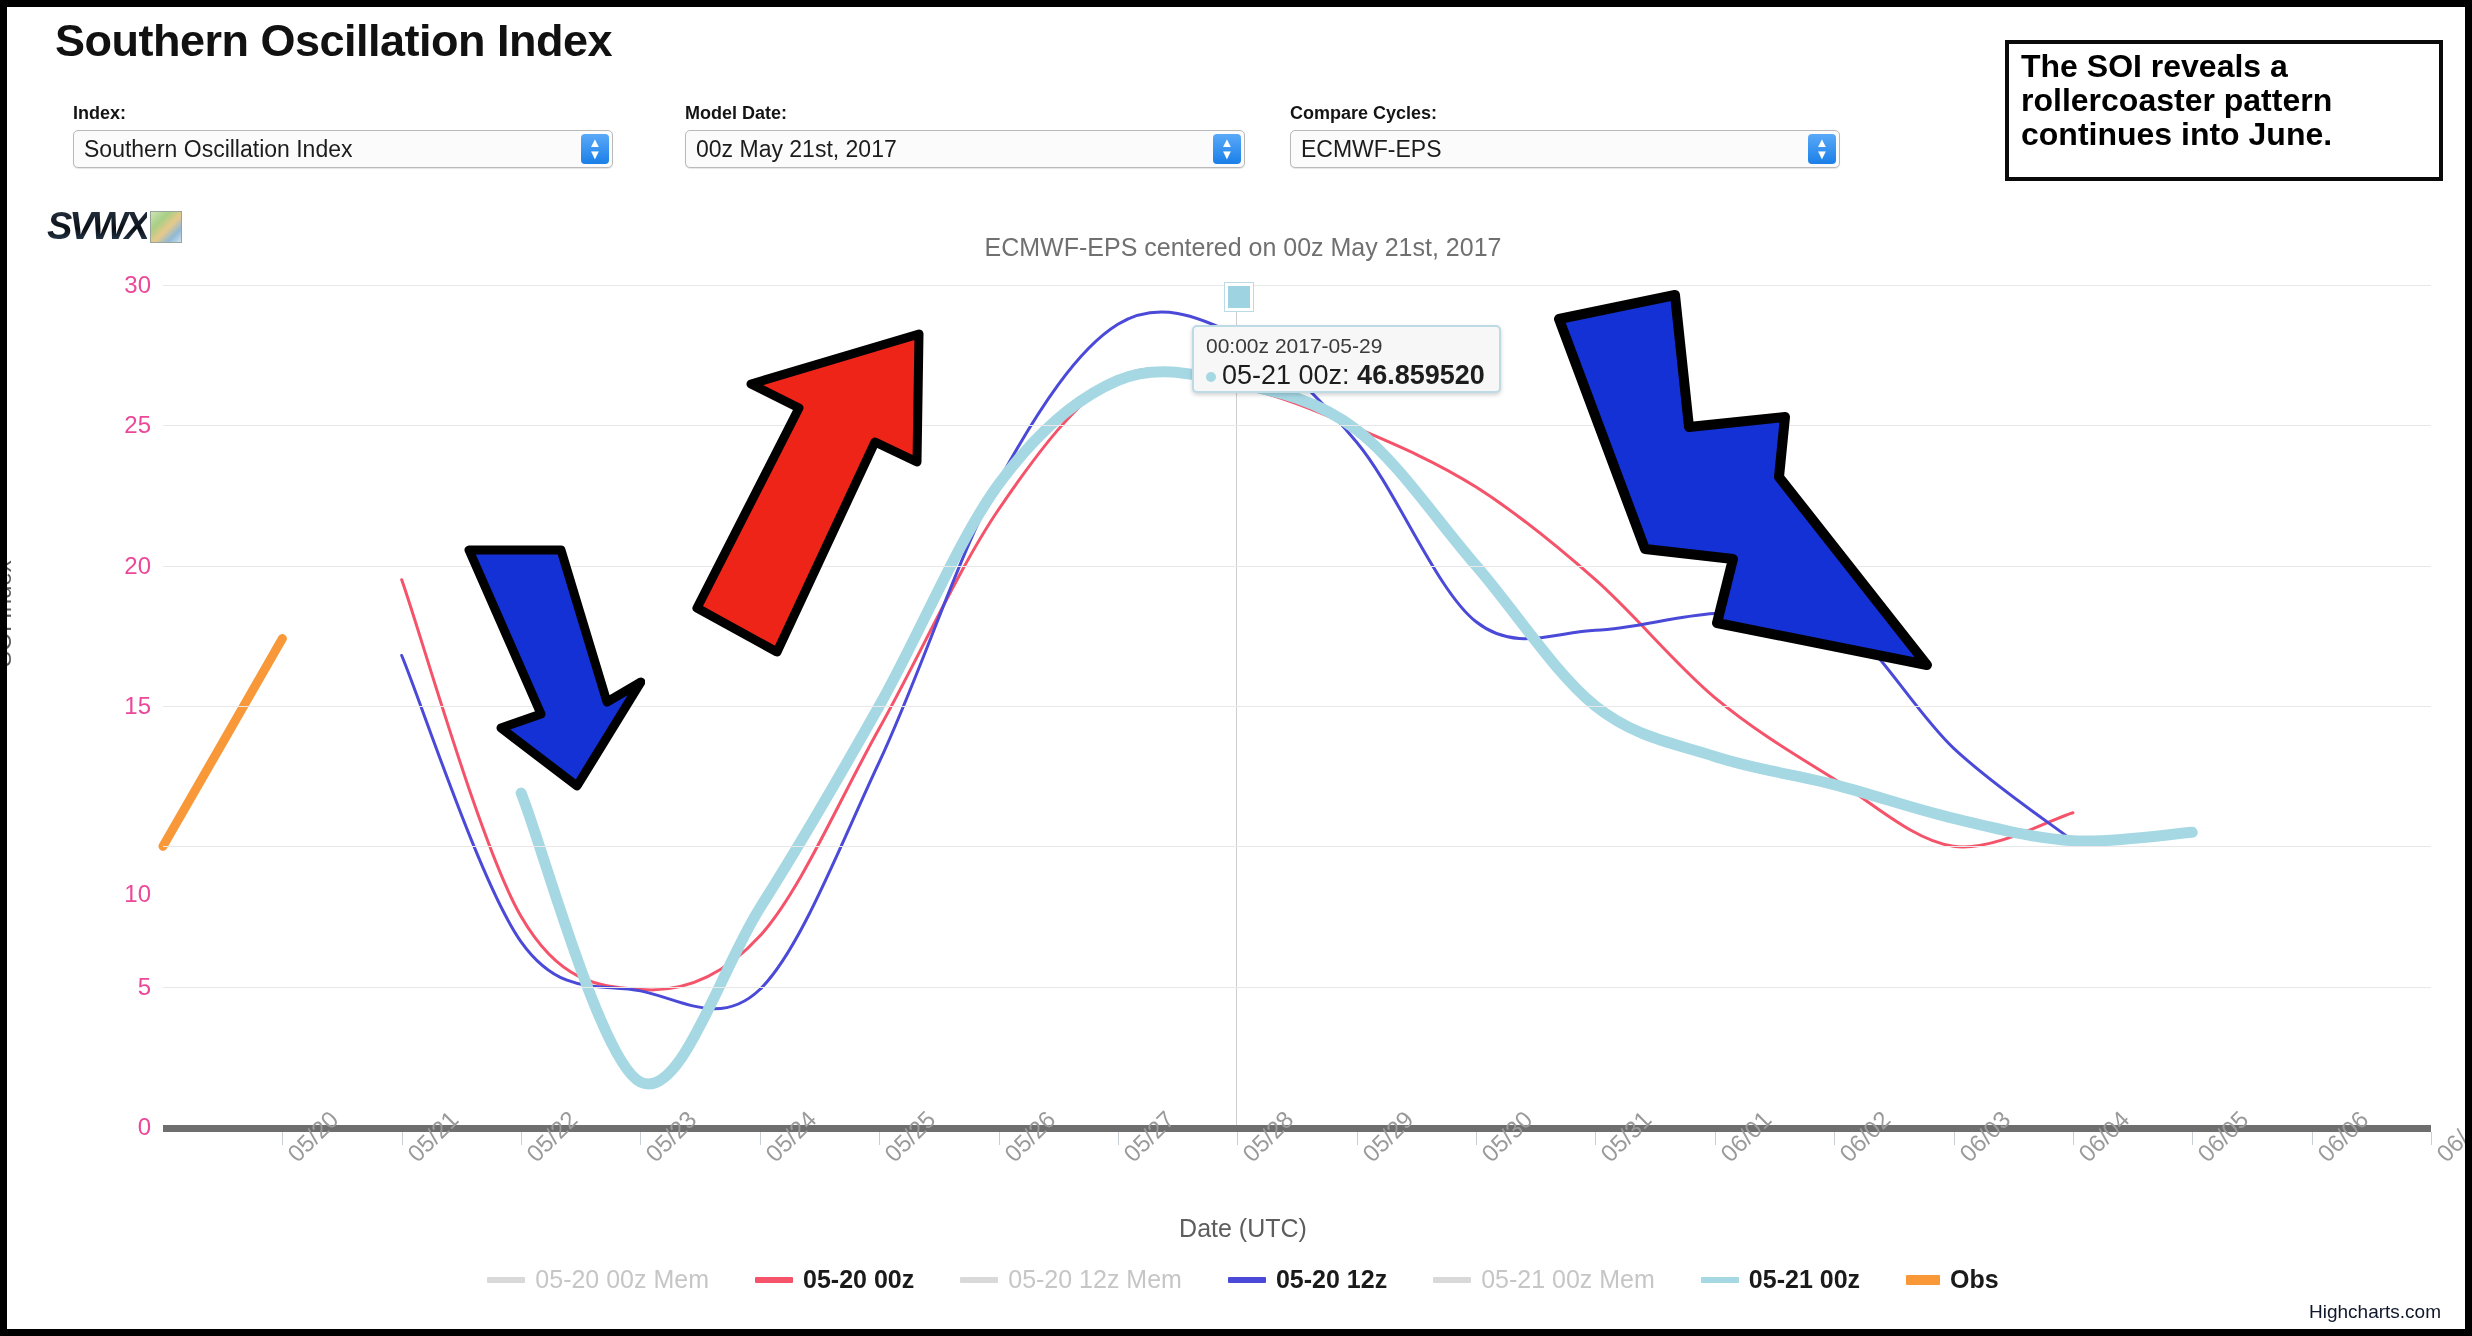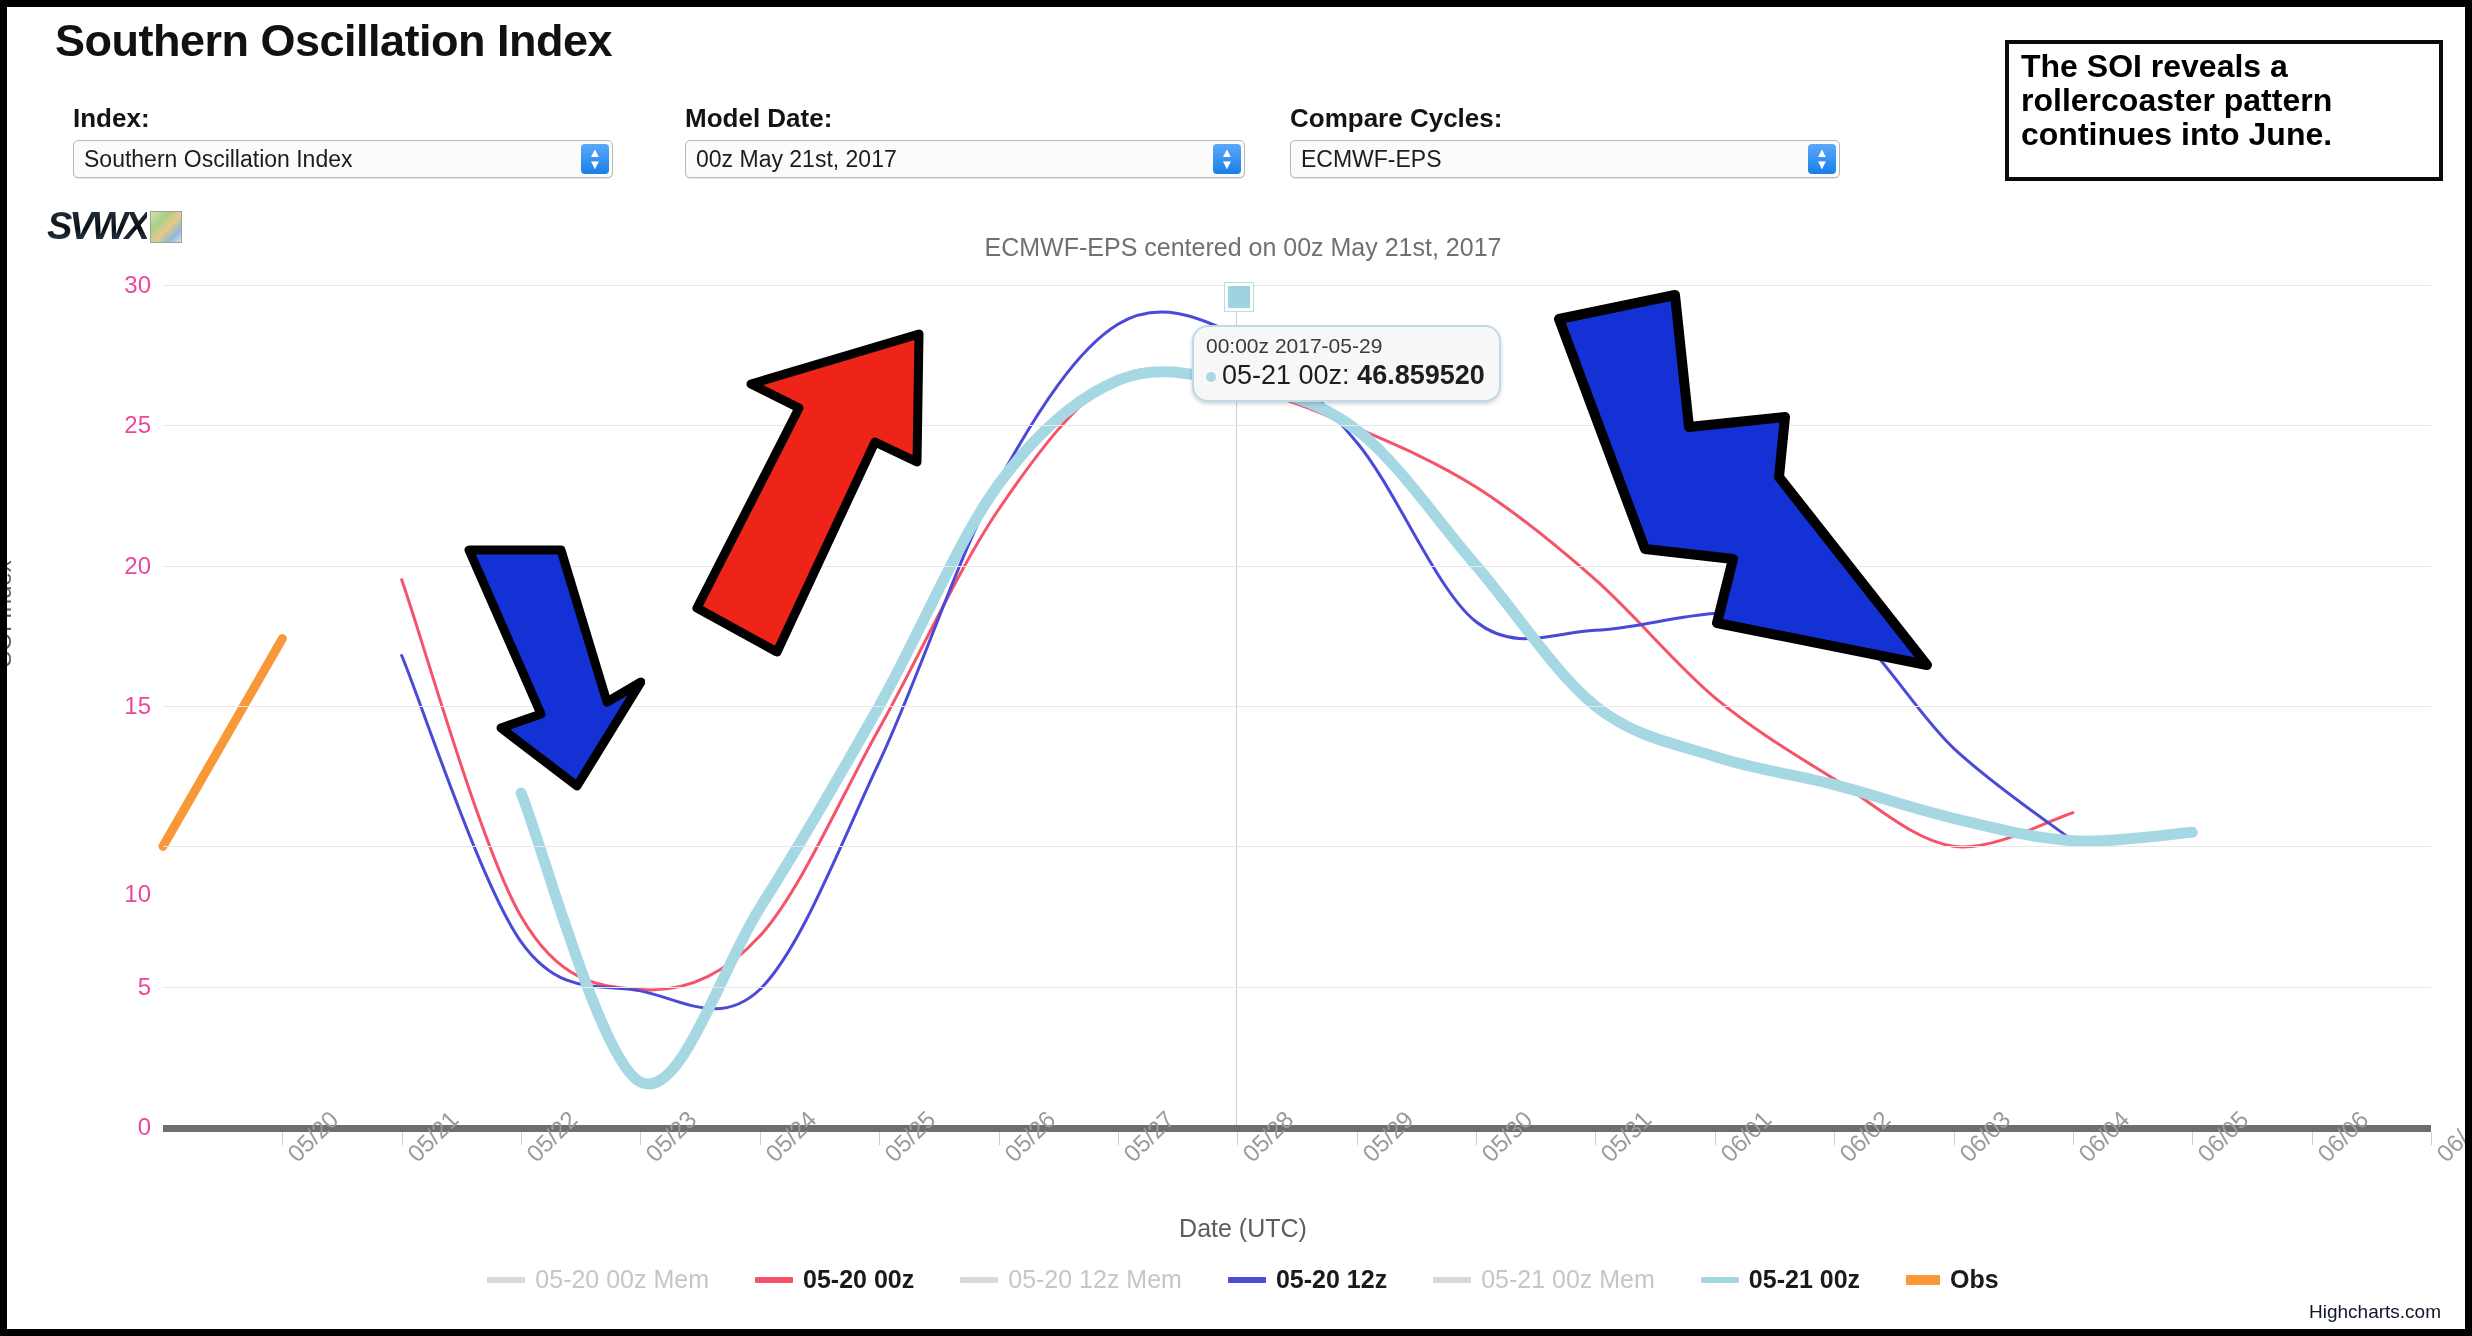--- a/index.html
+++ b/index.html
@@ -35,21 +35,21 @@
     left: 0;
     top: 96px;
     width: 100%;
     height: 80px;
   }
   .control-group {
     position: absolute;
     top: 0;
   }
   .control-label {
-    font-size: 26px;
+    font-size: 18px;
     font-weight: bold;
     color: #141414;
     margin-bottom: 6px;
     display: block;
     white-space: nowrap;
   }
   .select-shell {
     position: relative;
     height: 38px;
     background: #fbfbfb;
@@ -238,22 +238,22 @@
     background: #cfcfcf;
   }
 
   
   .tooltip {
     position: absolute;
     left: 1185px;
     top: 318px;
     background: #f7f7f7;
     border: 2px solid #bcdbe4;
-    border-radius: 16px;
-    padding: 7px 14px 9px 12px;
+    border-radius: 5px;
+    padding: 7px 14px 0 12px;
     box-shadow: 0 2px 4px rgba(0,0,0,0.18);
     z-index: 12;
   }
   .tt-head {
     font-size: 21px;
     color: #3a3a3a;
     font-family: "Liberation Sans", sans-serif;
     margin-bottom: 2px;
   }
   .tt-row {

